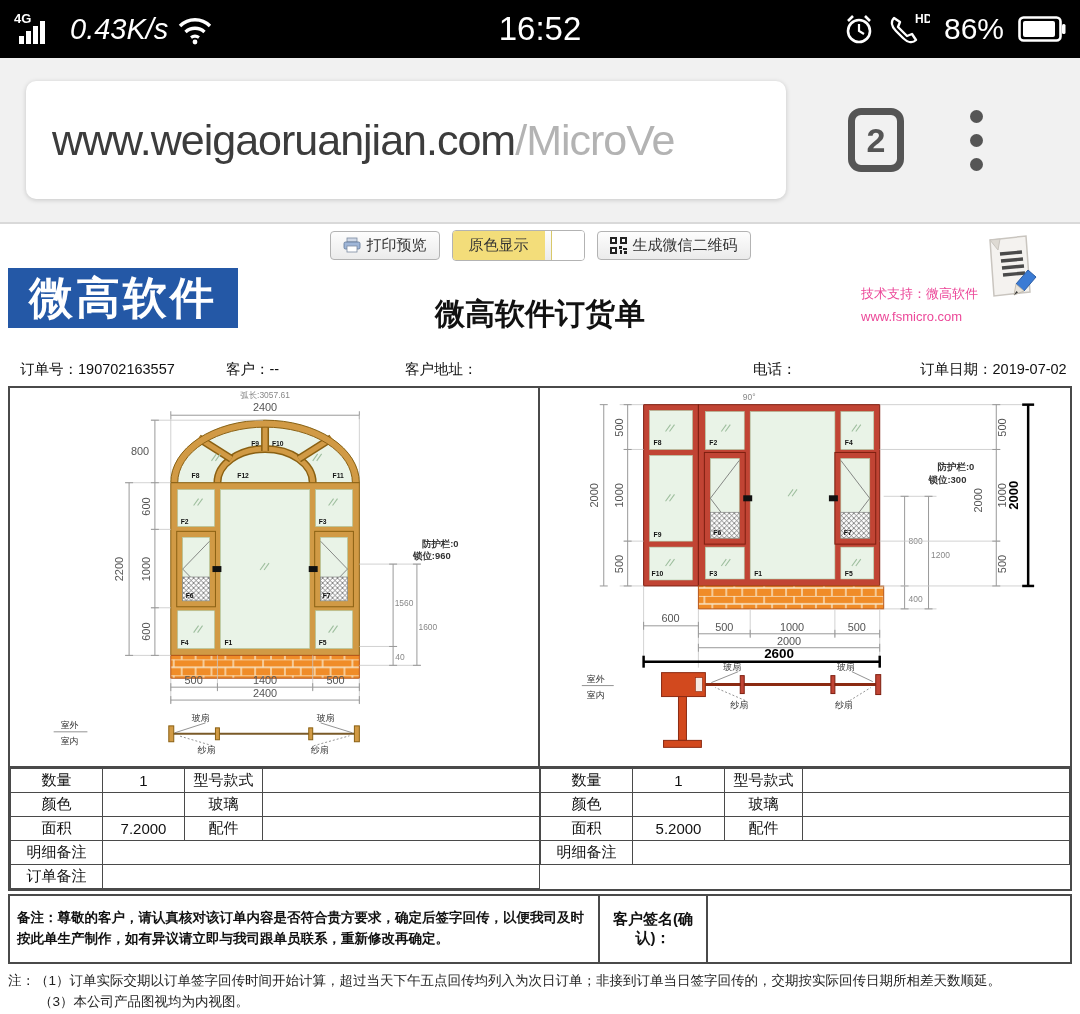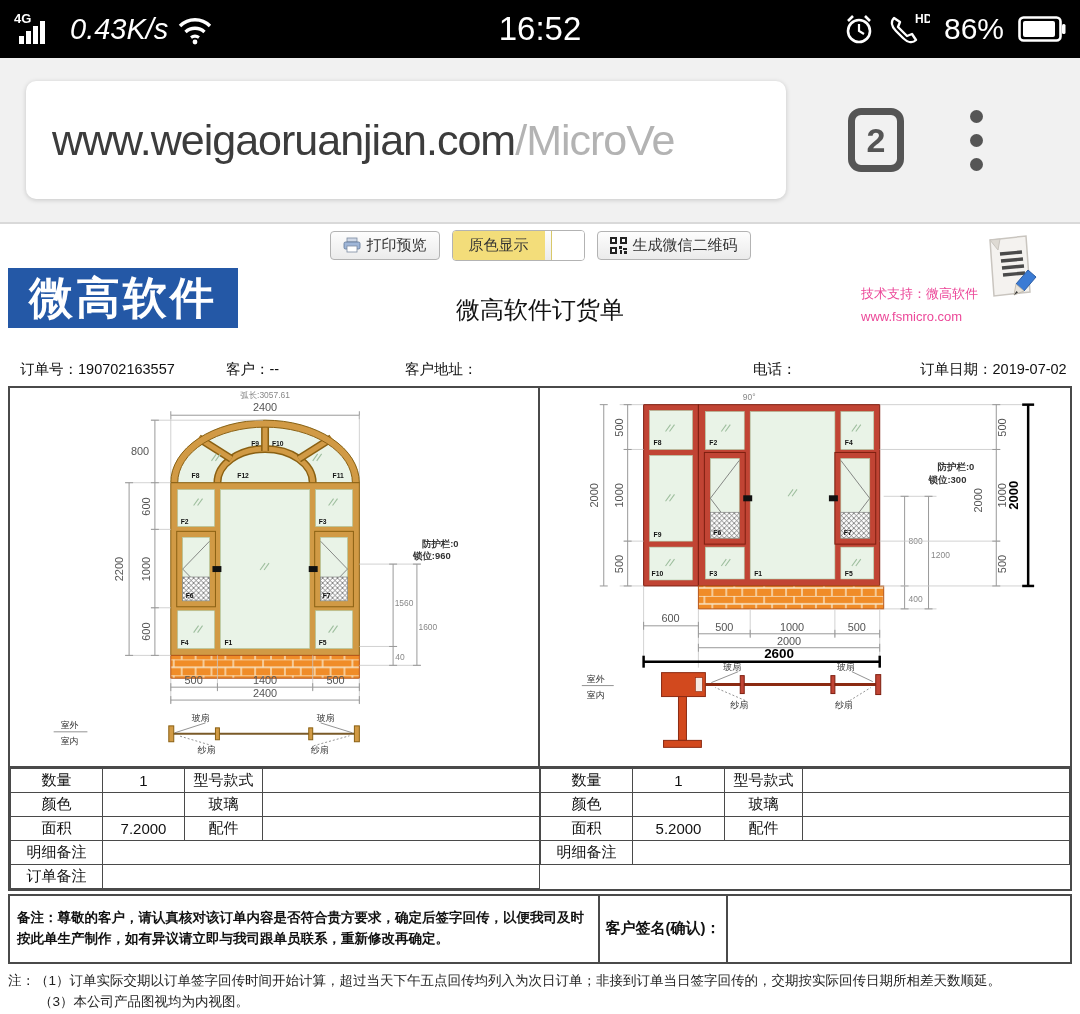--- a/index.html
+++ b/index.html
@@ -28,21 +28,21 @@
   
   .page{position:relative;padding-top:6px;}
   .toolbar{display:flex;justify-content:center;gap:12px;height:30px;align-items:center;}
   .tbtn{display:flex;align-items:center;gap:6px;padding:4px 12px;font-size:15px;color:#333;background:linear-gradient(#fdfdfd,#ebebeb);border:1px solid #b3b3b3;border-radius:4px;}
   .tbtn.color-btn{padding:0;overflow:hidden;}
   .color-left{background:#f3dd7a;padding:5px 16px;}
   .color-right{background:#fff;width:32px;align-self:stretch;border-left:1px solid #d8c86a;}
 
   .doc-header{position:relative;height:92px;margin-top:4px;}
   .logo{position:absolute;left:8px;top:4px;width:230px;height:60px;background:#2458A6;color:#fff;font-weight:bold;font-size:44px;display:flex;align-items:center;justify-content:center;letter-spacing:3px;}
-  .doc-title{text-align:center;font-size:24px;font-weight:normal;color:#111;padding-top:30px;}
+  .doc-title{text-align:center;font-size:30px;font-weight:bold;color:#111;padding-top:30px;}
   .support{position:absolute;right:102px;top:18px;font-size:13px;line-height:1.8;text-align:left;}
   .support a{color:#ec4899;display:block;cursor:pointer;}
   .doc-icon{position:absolute;top:8px;right:42px;}
 
   .order-info{position:relative;height:28px;font-size:14.5px;color:#111;margin-top:0;margin-left:12px;}
   .order-info span{position:absolute;top:4px;white-space:nowrap;}
   .oi1{left:8px}.oi2{left:214px}.oi3{left:393px}.oi4{left:741px}.oi5{left:908px}
 
   .main-box{margin:2px 8px 0;border:2px solid #4a4a4a;}
   .drawings{display:flex;height:378px;}
@@ -51,21 +51,21 @@
   .dhalf svg{display:block;width:100%;height:100%;}
 
   .tables{display:flex;border-top:2px solid #4a4a4a;}
   .tables table{border-collapse:collapse;width:50%;table-layout:fixed;font-size:15px;color:#111;}
   .tables td{border:1.5px solid #4a4a4a;height:21px;text-align:center;padding:1px 4px;overflow:hidden;white-space:nowrap;}
   .tables tr.filler td{border-left:none;border-right:none;border-bottom:none;height:22px;}
   .tables table:first-child{border-right:1px solid #4a4a4a;}
 
   .remark-box{margin:3px 8px 0;border:2px solid #4a4a4a;display:flex;min-height:54px;}
   .remark-text{width:590px;padding:12px 7px;font-size:13.5px;font-weight:bold;color:#111;line-height:1.55;border-right:2px solid #4a4a4a;box-sizing:border-box;}
-  .sig-label{width:128px;border-right:2px solid #4a4a4a;display:flex;align-items:center;justify-content:center;text-align:center;font-weight:bold;font-size:15px;color:#111;padding:2px;box-sizing:border-box;}
+  .sig-label{width:108px;border-right:2px solid #4a4a4a;display:flex;align-items:center;justify-content:center;text-align:center;font-weight:bold;font-size:15px;color:#111;padding:2px;box-sizing:border-box;}
   .sig-space{flex:1;}
 
   .notes{margin:7px 8px 0;font-size:13.5px;color:#222;line-height:1.55;}
   .notes .n2{padding-left:31px;}
 
   .doc-footer{position:relative;margin:8px 8px 0;height:22px;font-size:13.5px;color:#222;}
   .doc-footer span{position:absolute;top:0;white-space:nowrap;}
   .f-maker{left:0;}
   .f-contact{left:316px;}
   .f-pages{right:0;}

